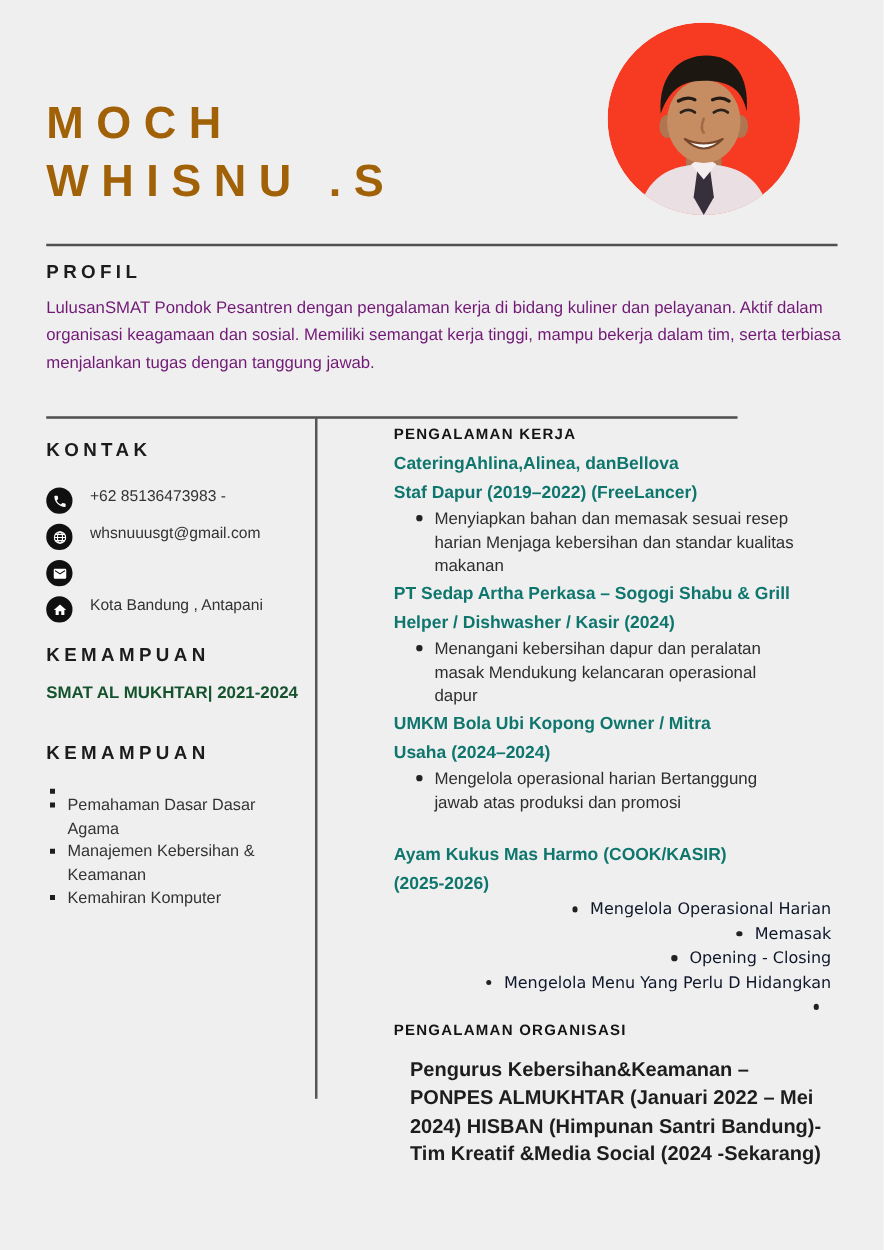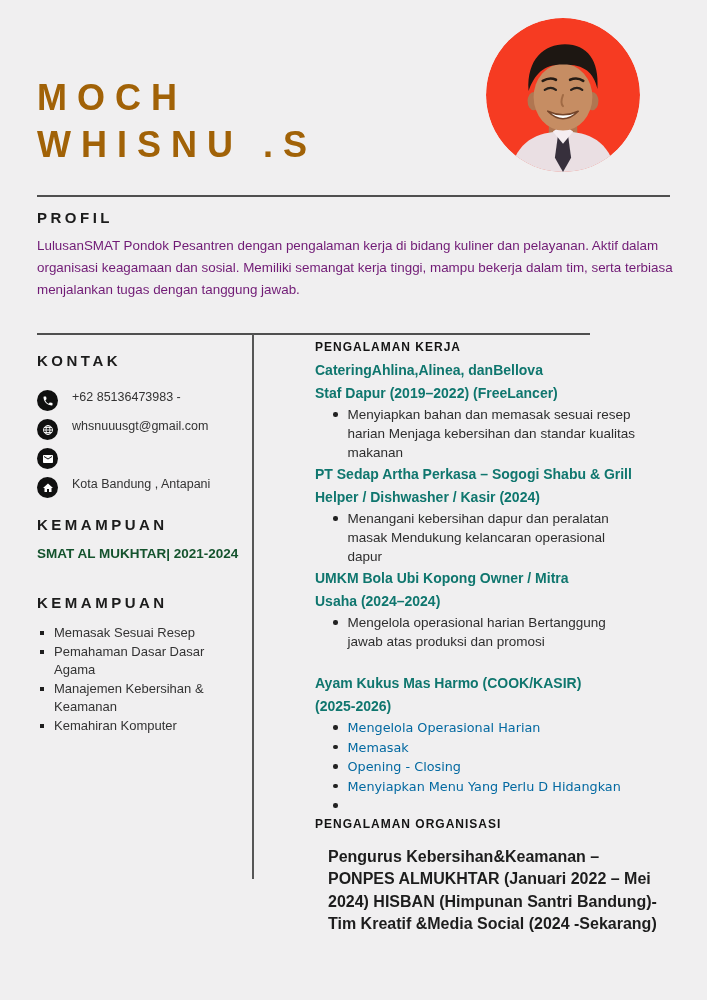--- a/index.html
+++ b/index.html
@@ -56,21 +56,21 @@
   .big-heading{
     font-size:12px;font-weight:800;letter-spacing:1px;color:#141414;margin:0;
   }
   .job-title{font-size:14px;font-weight:700;line-height:20.5px;color:#0f766e;margin-top:6px;}
   .job-title.tight{margin-top:2px;}
   .job-title.spaced{margin-top:22px;}
   .jbullets{margin:2px 0 0 18px;}
   .jb{display:flex;font-size:13.5px;line-height:19px;color:#2e2e2e;}
   .jb .dot{width:4.5px;height:4.5px;border-radius:50%;background:#222;margin:7px 10px 0 0;flex:none;}
   .jb .btxt{display:block;max-width:292px;}
-  .jb.alt{font-family:"DejaVu Sans", sans-serif;font-size:12.8px;line-height:19.5px;color:#0369a1;}
+  .jb.alt{font-family:"DejaVu Sans", sans-serif;font-size:12.8px;line-height:19.5px;color:#0f172a;justify-content:flex-end;}
   .org-heading{margin-top:9px;}
   .org-body{
     margin:15px 0 0 13px;width:340px;
     font-weight:700;font-size:16px;line-height:22.5px;color:#1d1d1d;
   }
 </style>
 </head>
 <body>
 
 <div class="page">
@@ -161,21 +161,20 @@
 
     <h2 class="small-heading edu-heading">KEMAMPUAN</h2>
     <div class="edu-lines">
       <div>SMAT AL MUKHTAR| 2021-2024</div>
     </div>
 
     <h2 class="small-heading skills-heading">KEMAMPUAN</h2>
     <div class="skills">
       <div class="skill">
           <span class="sq"></span>
-          <span class="txt">Memasak Sesuai Resep</span>
         </div>
       <div class="skill">
           <span class="sq"></span>
           <span class="txt">Pemahaman Dasar Dasar Agama</span>
         </div>
       <div class="skill">
           <span class="sq"></span>
           <span class="txt">Manajemen Kebersihan &amp; Keamanan</span>
         </div>
       <div class="skill">
@@ -232,21 +231,21 @@
         <div class="jb alt">
             <span class="dot"></span>
             <span class="btxt">Memasak</span>
           </div>
         <div class="jb alt">
             <span class="dot"></span>
             <span class="btxt">Opening - Closing</span>
           </div>
         <div class="jb alt">
             <span class="dot"></span>
-            <span class="btxt">Menyiapkan Menu Yang Perlu D Hidangkan</span>
+            <span class="btxt">Mengelola Menu Yang Perlu D Hidangkan</span>
           </div>
         <div class="jb alt">
             <span class="dot"></span>
             <span class="btxt"></span>
           </div>
       </div>
     </div>
 
     <h2 class="big-heading org-heading">PENGALAMAN ORGANISASI</h2>
     <p class="org-body">Pengurus Kebersihan&amp;Keamanan – PONPES ALMUKHTAR (Januari 2022 – Mei 2024) HISBAN (Himpunan Santri Bandung)-Tim Kreatif &amp;Media Social (2024 -Sekarang)</p>

